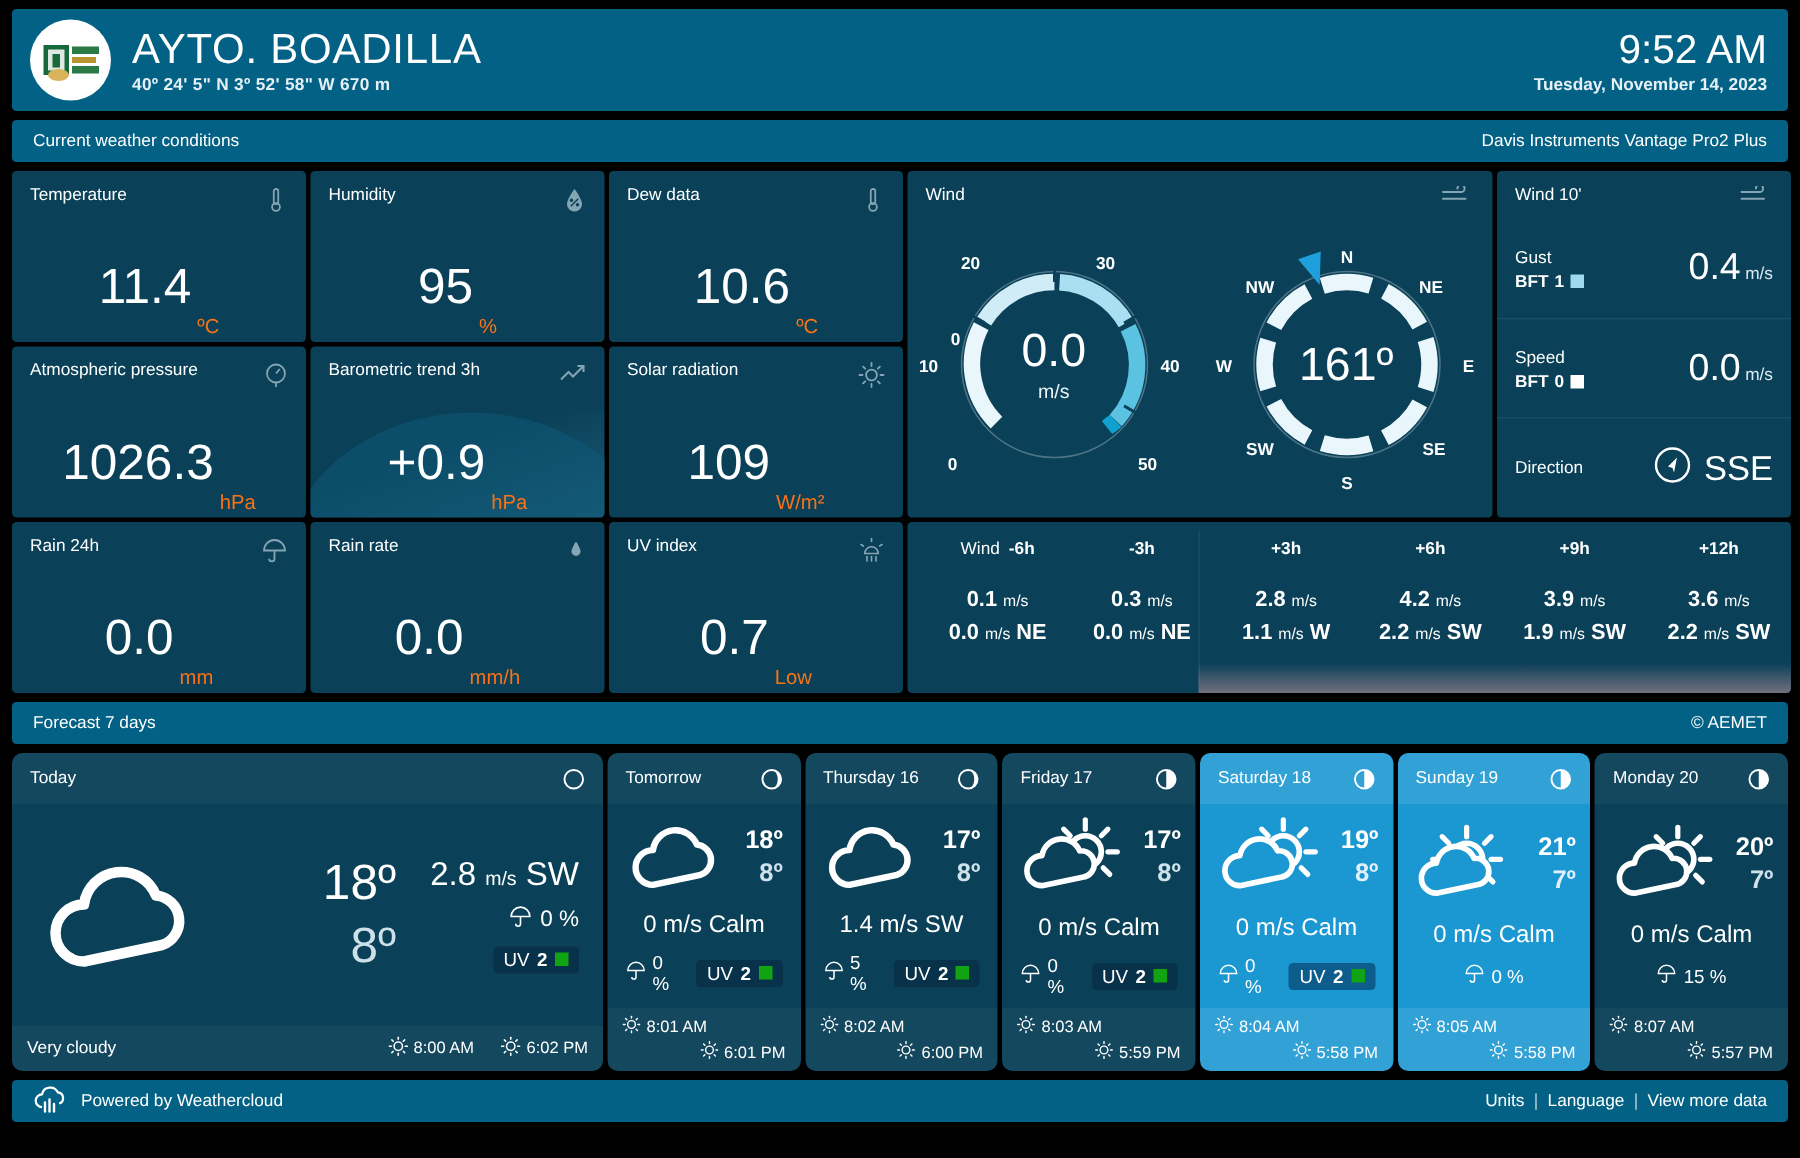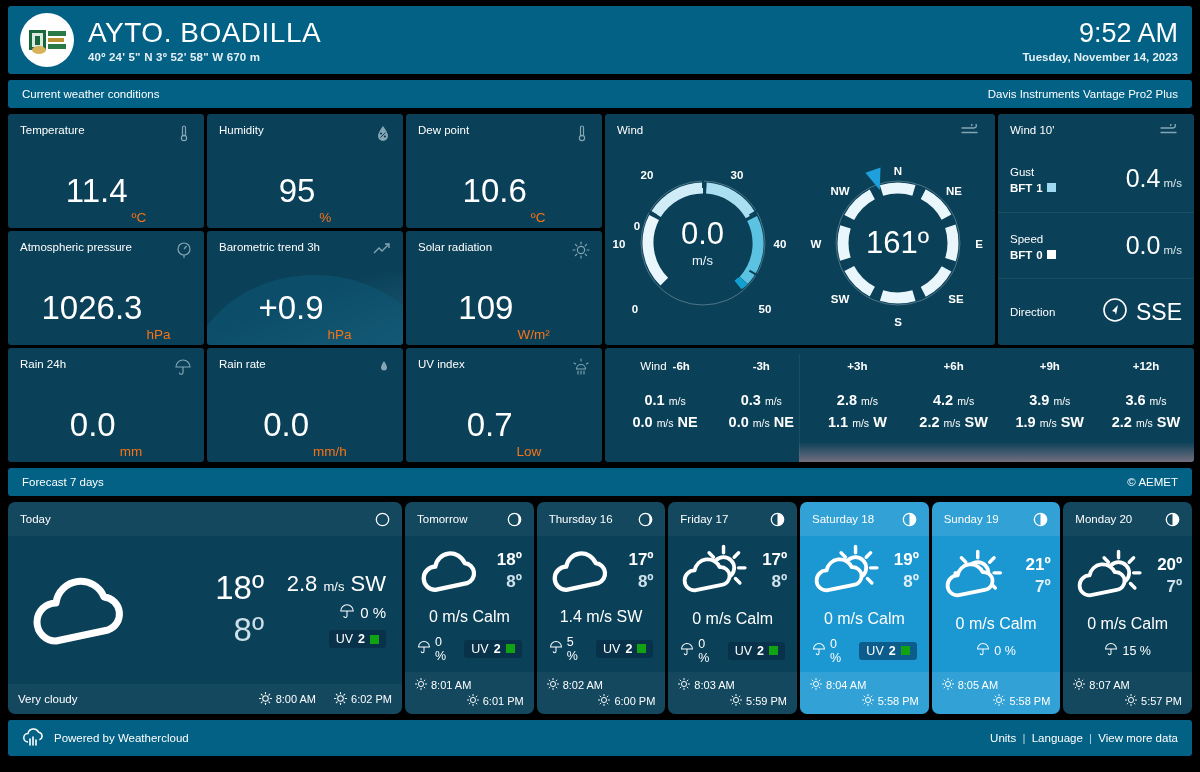--- a/index.html
+++ b/index.html
@@ -165,21 +165,21 @@
   .fc.hl .d-lo { color:#dff0fa; }
   .day-wind { font-size: 16px; color:#fff; margin-top: 12px; }
   .day-meta { display:flex; align-items:center; justify-content:center; gap: 10px; margin-top: 9px; }
   .d-rain { font-size: 12.5px; color:#fff; display:flex; align-items:center; gap: 4px; }
   .day-foot { flex-direction: column; align-items: stretch; justify-content:center; gap:2px; height: 42px; padding: 0 10px;}
   .day-foot .sunitem.rise { justify-content:flex-start; }
   .day-foot .sunitem.set { justify-content:flex-end; }
 
   
   .footer {
-    background:#026184; border-radius:3px; height: 36px; display:flex; align-items:center;
+    background:#026184; border-radius:3px; height: 28px; display:flex; align-items:center;
     padding: 0 14px; flex: 0 0 auto;
   }
   .footer .pw { font-size: 11.5px; color:#fff; display:flex; align-items:center; gap: 10px;}
   .footer .links { margin-left:auto; font-size: 11.5px; color:#fff; }
   .footer .links span { cursor:pointer; }
   .sep { opacity:.7; margin: 0 3px; }
 </style>
 </head>
 <body>
 
@@ -243,21 +243,21 @@
         </div>
       </div>
       <div class="card-val">
           <span class="big">95</span>
           <span class="unit">%</span>
         </div>
     </div>
 
     <div class="card">
       <div class="card-head">
-        <div class="card-title">Dew point</div>
+        <div class="card-title">Dew data</div>
         <div class="card-icon">
           <svg width="16" height="18" viewBox="0 0 16 18">
               <rect x="6.5" y="2" width="3" height="10" rx="1.5" fill="none" stroke="#cfe3ec" stroke-width="1.2"></rect>
               <circle cx="8" cy="14" r="2.6" fill="none" stroke="#cfe3ec" stroke-width="1.2"></circle>
             </svg>
         </div>
       </div>
       <div class="card-val">
           <span class="big">10.6</span>
           <span class="unit">ºC</span>

